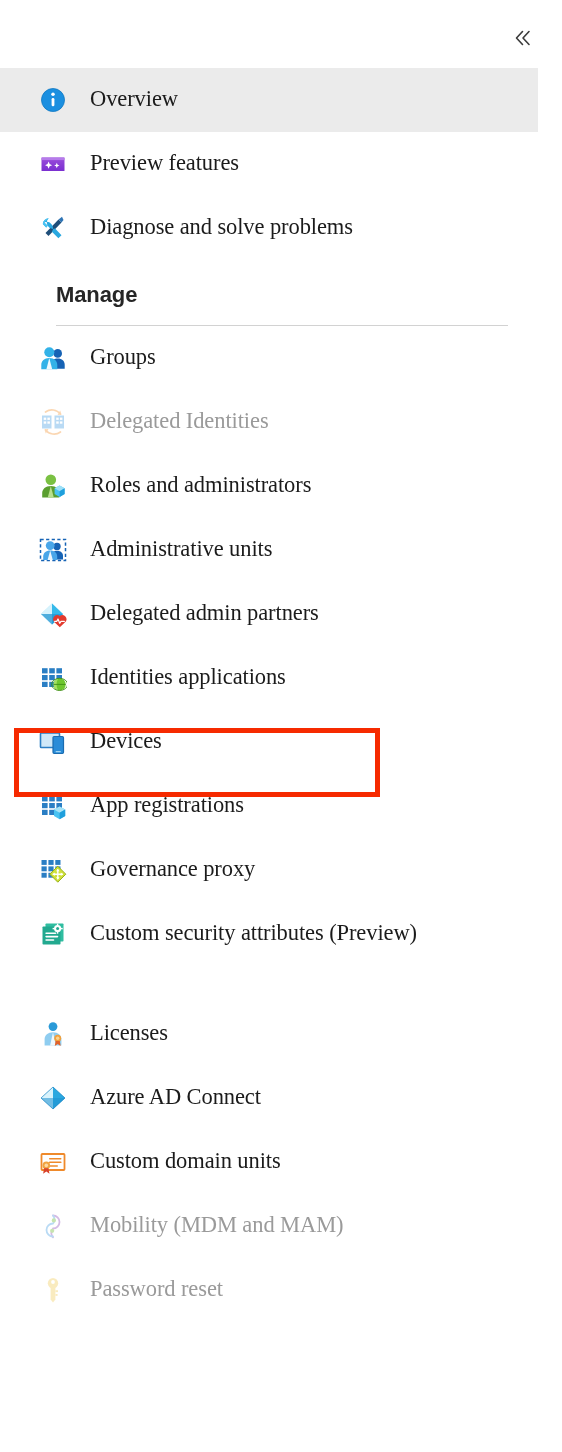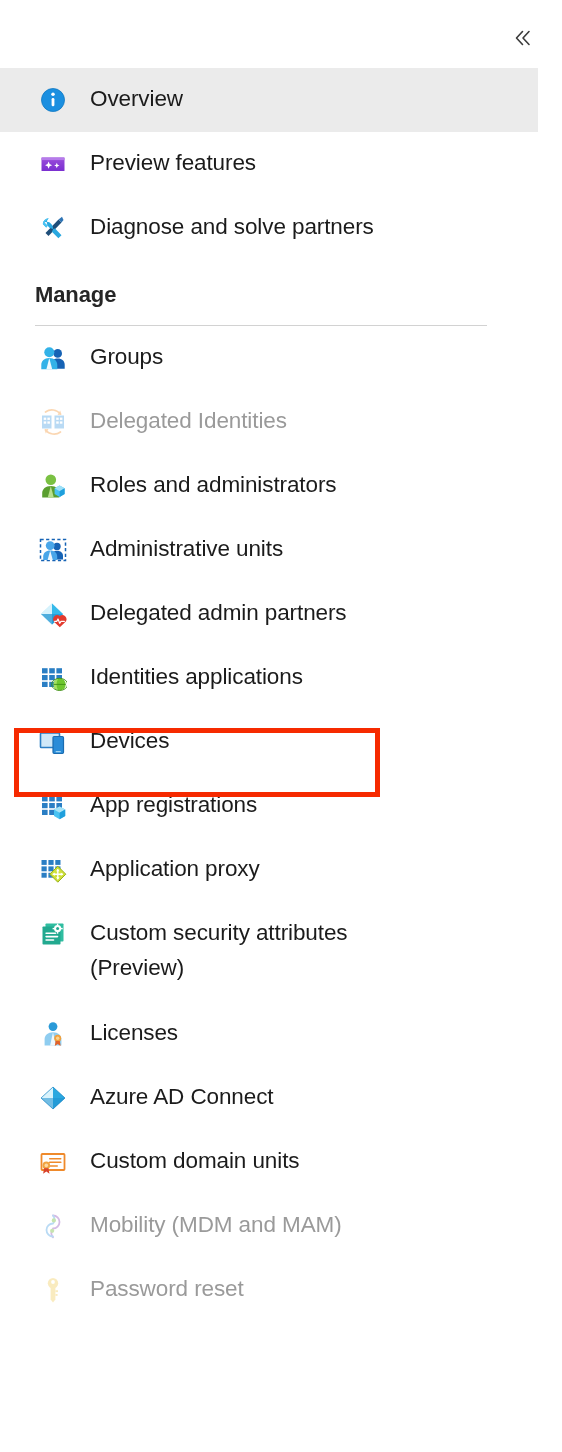--- a/index.html
+++ b/index.html
@@ -38,20 +38,21 @@
   .nav { width: 562px; }
 
   .nav-item {
     display: flex;
     align-items: flex-start;
     height: 64px;
     box-sizing: border-box;
     padding-left: 38px;
     cursor: pointer;
     position: relative;
+    font-family: Liberation Serif, serif;
   }
   .nav-item.tall { height: 100px; }
   .nav-item.selected {
     background: #ebebeb;
     width: 538px;
   }
   .nav-item.disabled { cursor: default; }
 
   .nav-icon {
     width: 30px;
@@ -72,21 +73,21 @@
     padding-top: 14px;
     color: #1b1b1b;
     letter-spacing: -0.1px;
     max-width: 330px;
   }
   .nav-item.disabled .nav-label { color: #9a9a9a; }
   .nav-item.disabled .nav-icon { opacity: 0.42; }
 
   
   .section {
-    padding-left: 35px;
+    padding-left: 56px;
     padding-top: 22px;
   }
   .section-title {
     font-size: 22px;
     font-weight: bold;
     color: #262626;
     letter-spacing: -0.1px;
   }
   .section-rule {
     margin-top: 17px;
@@ -153,21 +154,21 @@
 
   <div class="nav-item">
     <span class="nav-icon">
       <svg width="28" height="28" viewBox="0 0 28 28">
         <path d="M19.5 5.5 L6.5 19 L9.5 22 L22.5 8.5 Z" fill="#1f4e79"></path>
         <path d="M19.5 5.5 L22.5 8.5 L24.5 6 L23 2.8 Z" fill="#2e74b5"></path>
         <path d="M9.7 4.2 a6.3 6.3 0 0 0 6.4 10.4 l6.4 6.6 -3.1 3.1 -6.5 -6.6 A6.3 6.3 0 0 0 5.3 8.4 l3.4 3.4 -1.5 1.6 -3.4 -3.4 a6.3 6.3 0 0 1 5.9 -5.8z" fill="#2aa8e0"></path>
         <path d="M9.7 4.2 a6.3 6.3 0 0 0 -5.9 5.8 l3.4 3.4 1.5 -1.6 -3.4 -3.4z" fill="#49c3f2"></path>
       </svg>
     </span>
-    <span class="nav-label">Diagnose and solve partners</span>
+    <span class="nav-label">Diagnose and solve problems</span>
   </div>
 
   <div class="section">
     <div class="section-title">Manage</div>
     <div class="section-rule"></div>
   </div>
 
 
   <div class="nav-item">
     <span class="nav-icon">
@@ -314,21 +315,21 @@
             <rect x="16.3" y="10.4" width="5.2" height="4.9"></rect>
           <rect x="2.5" y="16.8" width="5.2" height="4.9"></rect>
             <rect x="9.4" y="16.8" width="5.2" height="4.9"></rect>
         </g>
         <path d="M18.8 10.2 L26.8 18.2 L18.8 26.2 L10.8 18.2 Z" fill="#cfe03a"></path>
         <path d="M18.8 10.2 L26.8 18.2 L18.8 26.2 L10.8 18.2 Z" fill="none" stroke="#9bb319" stroke-width="1"></path>
         <path d="M18.8 13.6 v9.2 M14.2 18.2 h9.2" stroke="#ffffff" stroke-width="1.4" stroke-linecap="round"></path>
         <path d="M18.8 13 l1.8 2.2 h-3.6z M18.8 23.4 l-1.8 -2.2 h3.6z M13.6 18.2 l2.2 -1.8 v3.6z M24 18.2 l-2.2 1.8 v-3.6z" fill="#ffffff"></path>
       </svg>
     </span>
-    <span class="nav-label">Application proxy</span>
+    <span class="nav-label">Governance proxy</span>
   </div>
 
   <div class="nav-item tall">
     <span class="nav-icon">
       <svg width="28" height="28" viewBox="0 0 28 28">
         <rect x="6.5" y="3.5" width="18" height="18" rx="0.8" fill="#2fbda0"></rect>
         <rect x="3.5" y="6.5" width="18" height="18" rx="0.8" fill="#22a98f"></rect>
         <g fill="#ffffff">
           <rect x="6.3" y="12.4" width="11" height="1.6" rx="0.8"></rect>
           <rect x="6.3" y="15.8" width="13" height="1.6" rx="0.8"></rect>

